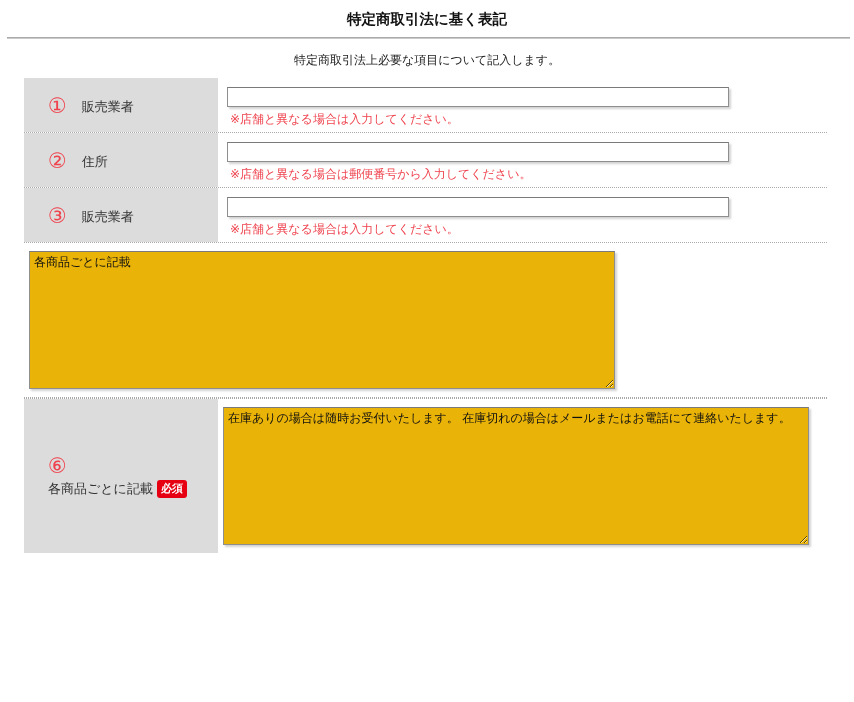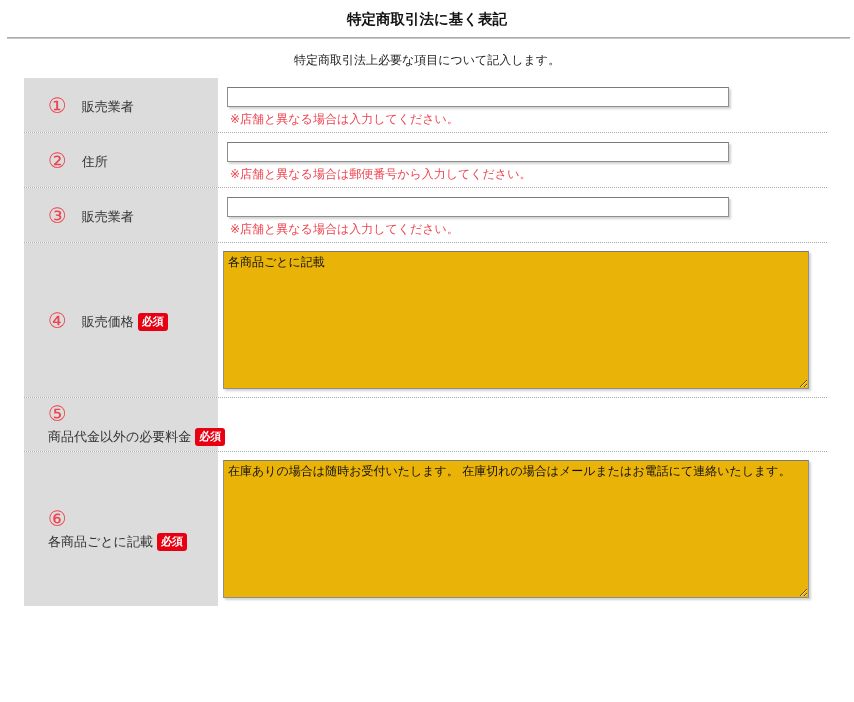--- a/index.html
+++ b/index.html
@@ -173,36 +173,26 @@
         <span class="num">③</span><span class="label-group"><span class="row-label">販売業者</span></span>
       </div>
     </div>
     <div class="content-cell">
           <input type="text" class="text-field" value="" style="">
           <div class="field-note">※店舗と異なる場合は入力してください。</div>
         </div>
   </div>
 
   <div class="row row-textarea">
-    <div class="label-cell">
-      <div class="cell-inner">
-        <span class="num">④</span><span class="label-group"><span class="row-label">販売価格</span><span class="required-badge">必須</span></span>
-      </div>
-    </div>
     <div class="content-cell">
           <textarea class="text-area" style="">各商品ごとに記載</textarea>
         </div>
   </div>
 
   <div class="row row-textarea">
-    <div class="label-cell">
-      <div class="cell-inner">
-        <span class="num">⑤</span><span class="label-group"><span class="row-label">商品代金以外の必要料金</span><span class="required-badge">必須</span></span>
-      </div>
-    </div>
   </div>
 
   <div class="row row-textarea">
     <div class="label-cell">
       <div class="cell-inner">
         <span class="num">⑥</span><span class="label-group"><span class="row-label">各商品ごとに記載</span><span class="required-badge">必須</span></span>
       </div>
     </div>
     <div class="content-cell">
           <textarea class="text-area" style="">在庫ありの場合は随時お受付いたします。 在庫切れの場合はメールまたはお電話にて連絡いたします。</textarea>

